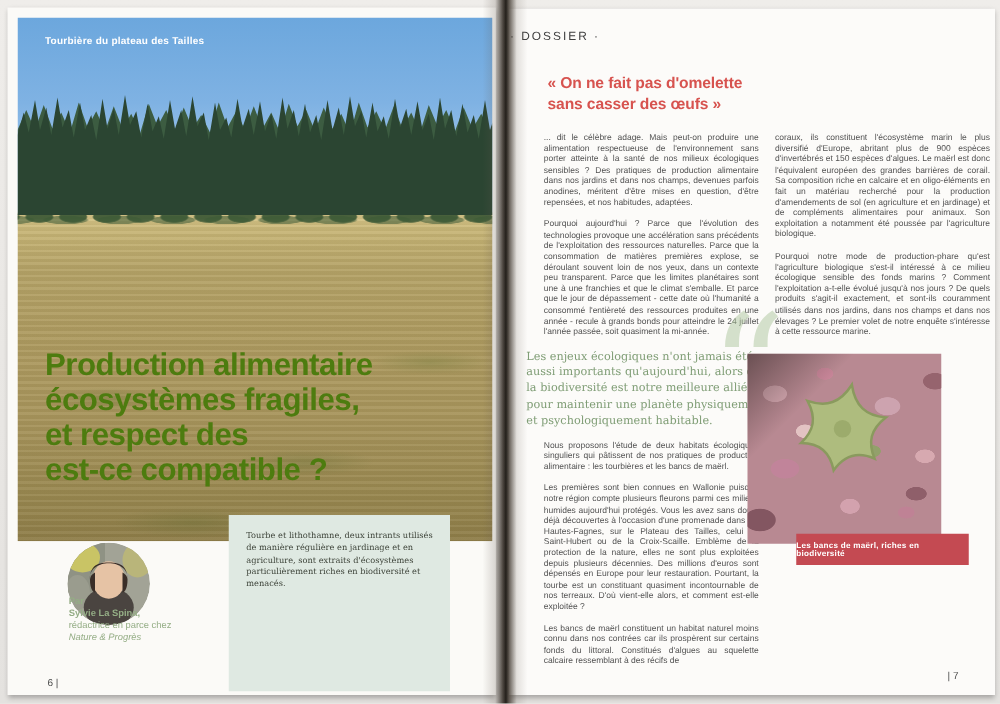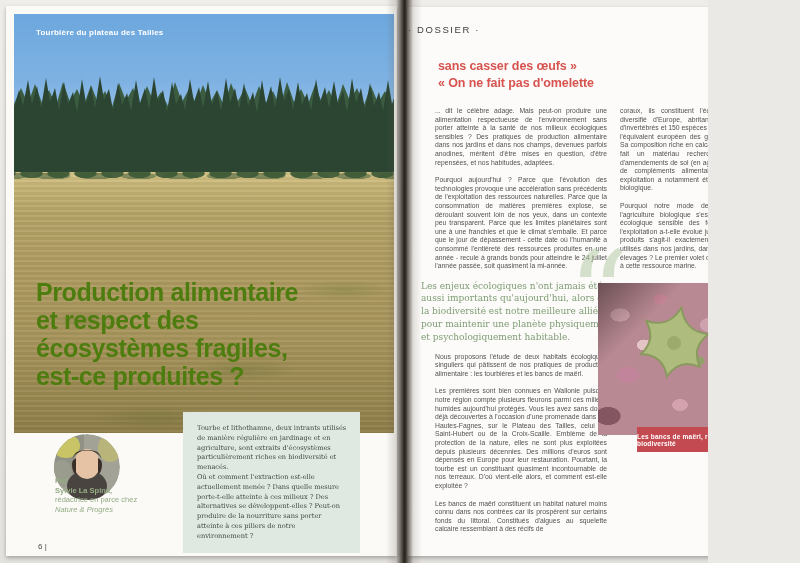--- a/index.html
+++ b/index.html
@@ -1,16 +1,16 @@
 <!DOCTYPE html>
 <html><head>
 <meta charset="utf-8">
 <style>
   html,body{margin:0;padding:0;background:#ebe9e6;}
-  #canvas{position:relative;width:708px;height:563px;overflow:hidden;
+  #canvas{position:relative;width:800px;height:563px;overflow:hidden;
     background:linear-gradient(180deg,#efedea 0%,#e9e7e4 50%,#e4e2df 100%);
     font-family:"Liberation Sans",sans-serif;}
   .page{position:absolute;box-shadow:0 2px 4px rgba(0,0,0,0.28);}
   #page-left{left:6px;top:6px;width:391px;height:550px;background:#fbfaf7;}
   #page-right{left:407px;top:7px;width:389px;height:549px;background:#fcfbf9;}
   #gutter{position:absolute;left:386px;top:0;width:36px;height:563px;z-index:30;pointer-events:none;
     background:linear-gradient(90deg,rgba(110,100,90,0) 0%,rgba(100,90,80,0.22) 28%,rgba(52,45,38,0.85) 45%,#231f1a 52%,rgba(62,54,45,0.8) 59%,rgba(110,100,90,0.18) 76%,rgba(110,100,90,0) 100%);}
 
   
   #photo-left{position:absolute;left:8px;top:8px;width:380px;height:419px;overflow:hidden;}
@@ -98,33 +98,32 @@
       <div id="field"></div>
       <div id="bushes"></div>
       <div id="bushes2"></div>
       <svg id="trees" viewBox="0 0 380 102" preserveAspectRatio="none">
         <path fill="#3c5c41" d="M0,102 L0,34 L7,18 L14,34 L21,14 L28,33 L35,20 L42,36 L49,12 L56,32 L63,19 L70,35 L77,15 L84,33 L91,21 L98,37 L105,13 L112,31 L119,18 L126,35 L133,16 L140,33 L147,22 L154,36 L161,12 L168,32 L175,19 L182,34 L189,15 L196,33 L203,20 L210,36 L217,13 L224,31 L231,18 L238,35 L245,16 L252,33 L259,21 L266,37 L273,12 L280,32 L287,19 L294,34 L301,15 L308,33 L315,20 L322,36 L329,14 L336,31 L343,18 L350,35 L357,16 L364,33 L371,21 L378,36 L380,30 L380,102 Z"></path>
         <path fill="#2b4532" d="M0,102 L0,38 L5,20 L9,36 L14,10 L18,34 L23,16 L27,38 L32,8 L36,32 L41,18 L45,40 L50,12 L54,34 L59,22 L63,42 L68,9 L72,33 L77,17 L81,38 L86,6 L90,30 L95,19 L99,40 L104,13 L108,35 L113,23 L117,41 L122,10 L126,33 L131,18 L135,39 L140,7 L144,31 L149,20 L153,42 L158,12 L162,34 L167,24 L171,40 L176,9 L180,32 L185,17 L189,38 L194,11 L198,35 L203,21 L207,41 L212,8 L216,33 L221,18 L225,39 L230,13 L234,36 L239,22 L243,42 L248,10 L252,34 L257,16 L261,38 L266,7 L270,31 L275,19 L279,40 L284,12 L288,35 L293,23 L297,41 L302,9 L306,32 L311,17 L315,38 L320,11 L324,34 L329,21 L333,42 L338,8 L342,33 L347,18 L351,39 L356,13 L360,36 L365,22 L369,41 L374,10 L378,34 L380,28 L380,102 Z"></path>
       </svg>
       <div id="photo-label">Tourbière du plateau des Tailles</div>
       <h1 id="article-title" style="margin:0;">
         <span>Production alimentaire</span>
+        <span>écosystèmes fragiles,</span>
         <span>et respect des</span>
-        <span>écosystèmes fragiles,</span>
-        <span>est-ce produites ?</span>
+        <span>est-ce compatible ?</span>
       </h1>
     </div>
 
     <div id="page-num-left">6 |</div>
   </div>
 
   <div id="intro-box">
     <div class="inner">
       <p>Tourbe et lithothamne, deux intrants utilisés de manière régulière en jardinage et en agriculture, sont extraits d'écosystèmes particulièrement riches en biodiversité et menacés.</p>
-      <p>Où et comment l'extraction est-elle actuellement menée ? Dans quelle mesure porte-t-elle atteinte à ces milieux ? Des alternatives se développent-elles ? Peut-on produire de la nourriture sans porter atteinte à ces piliers de notre environnement ?</p>
     </div>
   </div>
 
   <div id="author-avatar">
     <svg width="66" height="66" viewBox="0 0 66 66">
       <circle cx="33" cy="33" r="33" fill="#a2a396"></circle>
       <rect x="0" y="0" width="30" height="40" fill="#8f9284"></rect>
       <ellipse cx="12" cy="12" rx="14" ry="12" fill="#c9c465"></ellipse>
       <ellipse cx="56" cy="14" rx="12" ry="14" fill="#b9b57a"></ellipse>
       <ellipse cx="8" cy="40" rx="10" ry="14" fill="#9a9c8e"></ellipse>
@@ -140,22 +139,22 @@
     <div class="author-bold">Sylvie La Spina,</div>
     <div>rédactrice en parce chez</div>
     <div class="author-italic">Nature &amp; Progrès</div>
   </div>
 
   <div class="page" id="page-right"></div>
 
   <div id="kicker">· DOSSIER ·</div>
 
   <h2 id="headline" style="margin:0;">
+    <span>« On ne fait pas d'omelette</span>
     <span>sans casser des œufs »</span>
-    <span>« On ne fait pas d'omelette</span>
   </h2>
 
   <div id="quote-glyph">“</div>
 
   <div class="bodycol" id="col1">
     <p>... dit le célèbre adage. Mais peut-on produire une alimentation respectueuse de l'environnement sans porter atteinte à la santé de nos milieux écologiques sensibles ? Des pratiques de production alimentaire dans nos jardins et dans nos champs, devenues parfois anodines, méritent d'être mises en question, d'être repensées, et nos habitudes, adaptées.</p>
     <p>Pourquoi aujourd'hui ? Parce que l'évolution des technologies provoque une accélération sans précédents de l'exploitation des ressources naturelles. Parce que la consommation de matières premières explose, se déroulant souvent loin de nos yeux, dans un contexte peu transparent. Parce que les limites planétaires sont une à une franchies et que le climat s'emballe. Et parce que le jour de dépassement - cette date où l'humanité a consommé l'entièreté des ressources produites en une année - recule à grands bonds pour atteindre le 24 juillet l'année passée, soit quasiment la mi-année.</p>
     <div id="pullquote">Les enjeux écologiques n'ont jamais été aussi importants qu'aujourd'hui, alors que la biodiversité est notre meilleure alliée pour maintenir une planète physiquement et psychologiquement habitable.</div>
     <p>Nous proposons l'étude de deux habitats écologiques singuliers qui pâtissent de nos pratiques de production alimentaire : les tourbières et les bancs de maërl.</p>
     <p>Les premières sont bien connues en Wallonie puisque notre région compte plusieurs fleurons parmi ces milieux humides aujourd'hui protégés. Vous les avez sans doute déjà découvertes à l'occasion d'une promenade dans les Hautes-Fagnes, sur le Plateau des Tailles, celui de Saint-Hubert ou de la Croix-Scaille. Emblème de la protection de la nature, elles ne sont plus exploitées depuis plusieurs décennies. Des millions d'euros sont dépensés en Europe pour leur restauration. Pourtant, la tourbe est un constituant quasiment incontournable de nos terreaux. D'où vient-elle alors, et comment est-elle exploitée ?</p>

